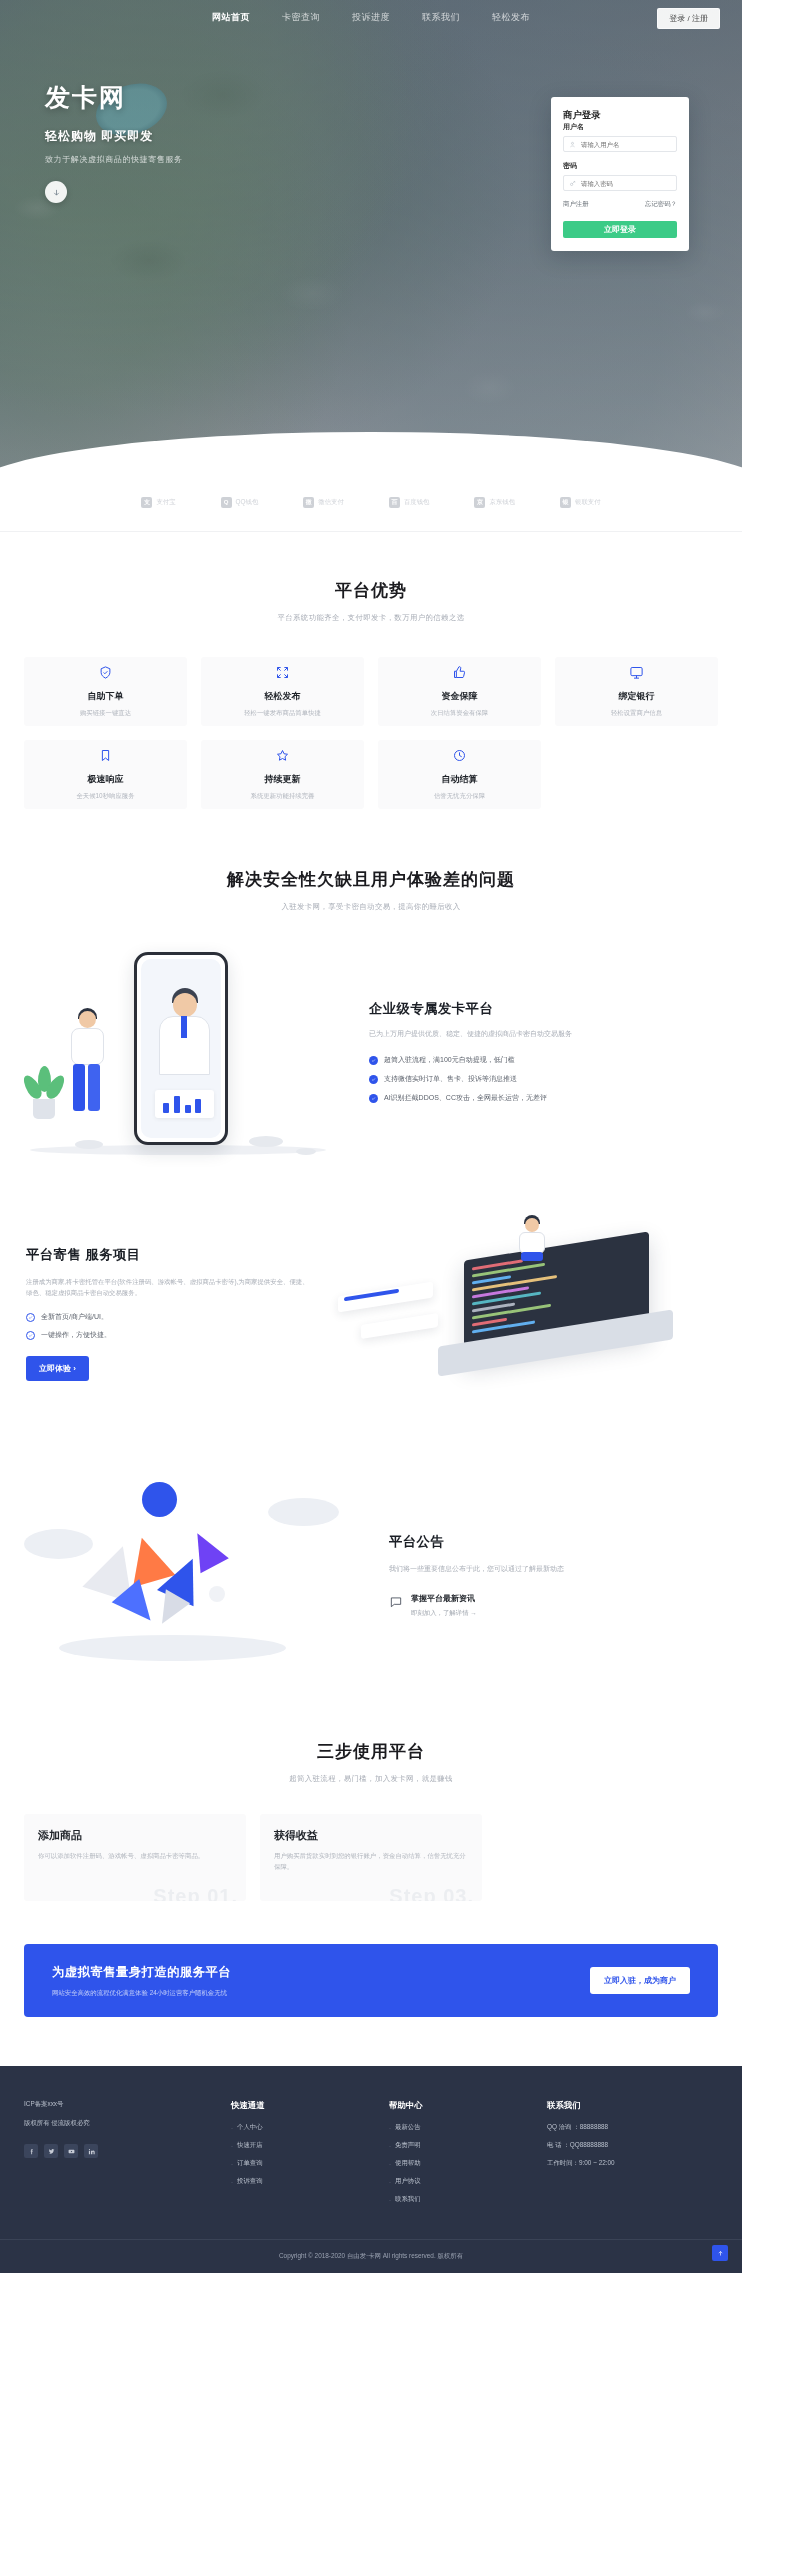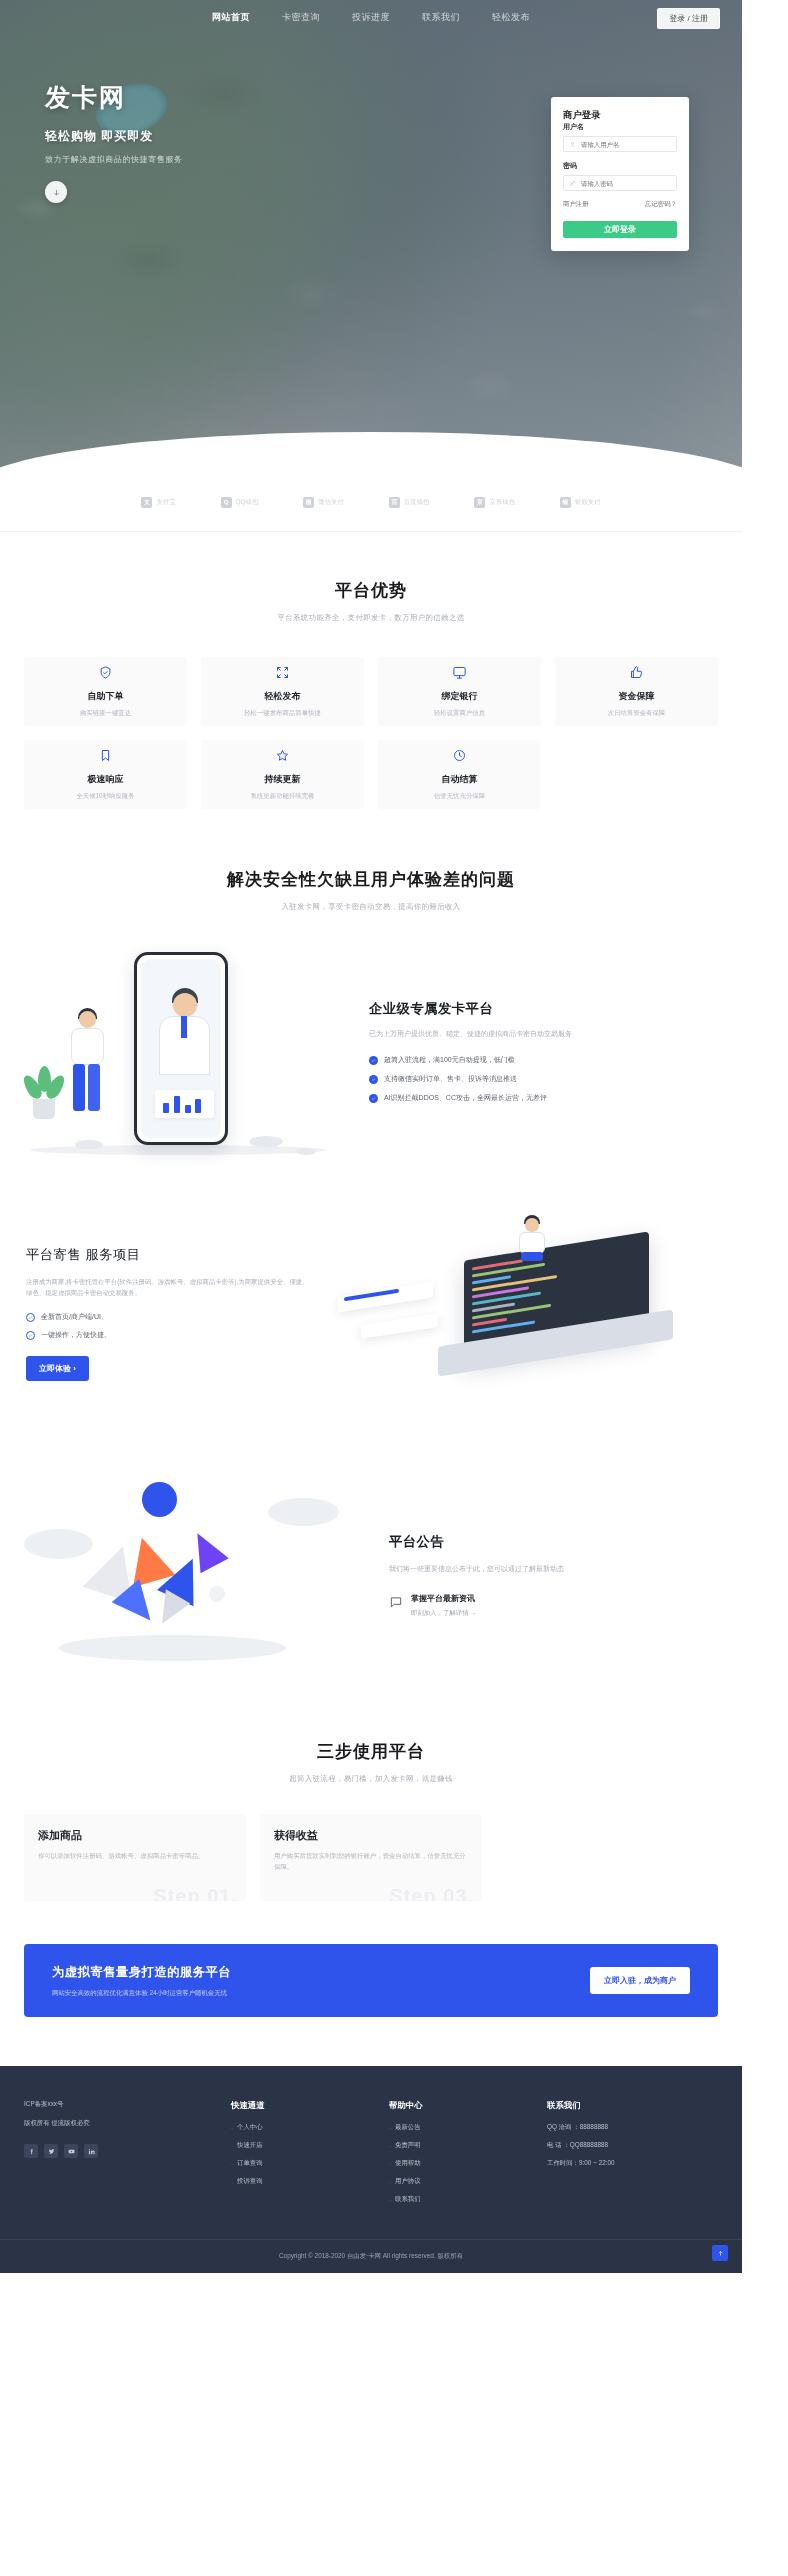--- a/index.html
+++ b/index.html
@@ -192,21 +192,21 @@
   .tick{
     width:9px;height:9px;border-radius:50%;background:#2f54eb;flex:none;
     display:flex;align-items:center;justify-content:center;
   }
   .tick svg{ width:5px;height:5px;stroke:#fff;fill:none;stroke-width:2.4; }
 
   
   .consign{ padding:55px 0 0; }
   .consign-row{ margin:0 auto;width:710px;display:flex;align-items:center;gap:8px; }
   .consign-text{ width:296px;padding-left:10px; }
-  .cs-title{ font-size:13.3px;font-weight:normal;color:#1b1f26;letter-spacing:0.5px; }
+  .cs-title{ font-size:13.3px;font-weight:bold;color:#1b1f26;letter-spacing:0.5px; }
   .cs-sub{ margin-top:12px;font-size:6.4px;color:#a9aeb7;line-height:1.75; }
   .cs-list{ margin-top:14px;display:flex;flex-direction:column;gap:8px; }
   .cs-item{ display:flex;align-items:center;gap:6px;font-size:7px;color:#5b616b; }
   .tick-o{ width:9px;height:9px;border-radius:50%;border:1.2px solid #2f54eb;flex:none;display:flex;align-items:center;justify-content:center; }
   .tick-o svg{ width:5px;height:5px;stroke:#2f54eb;fill:none;stroke-width:2.2; }
   .cs-btn{
     margin-top:16px;display:inline-flex;align-items:center;gap:5px;
     background:#2f54eb;color:#fff;border:none;border-radius:3px;
     font-size:8px;font-weight:bold;padding:7px 13px;cursor:pointer;font-family:inherit;
   }
@@ -424,37 +424,37 @@
               <path d="M9 9l-5-5M15 9l5-5M9 15l-5 5M15 15l5 5"></path>
             </svg>
         </span>
         <span class="adv-name">轻松发布</span>
         <span class="adv-desc">轻松一键发布商品简单快捷</span>
       </div>
 
       <div class="adv-card">
         <span class="adv-icon">
           <svg viewBox="0 0 24 24">
+              <path d="M7 10v10H4V10z"></path>
+              <path d="M7 10l4-7a2 2 0 013 2l-1 5h5a2 2 0 012 2.4l-1.5 6A2 2 0 0116 20H7"></path>
+            </svg>
+        </span>
+        <span class="adv-name">资金保障</span>
+        <span class="adv-desc">次日结算资金有保障</span>
+      </div>
+
+      <div class="adv-card">
+        <span class="adv-icon">
+          <svg viewBox="0 0 24 24">
               <rect x="3" y="4" width="18" height="13" rx="2"></rect>
               <path d="M8 21h8M12 17v4"></path>
             </svg>
         </span>
         <span class="adv-name">绑定银行</span>
         <span class="adv-desc">轻松设置商户信息</span>
-      </div>
-
-      <div class="adv-card">
-        <span class="adv-icon">
-          <svg viewBox="0 0 24 24">
-              <path d="M7 10v10H4V10z"></path>
-              <path d="M7 10l4-7a2 2 0 013 2l-1 5h5a2 2 0 012 2.4l-1.5 6A2 2 0 0116 20H7"></path>
-            </svg>
-        </span>
-        <span class="adv-name">资金保障</span>
-        <span class="adv-desc">次日结算资金有保障</span>
       </div>
 
 
       <div class="adv-card">
         <span class="adv-icon">
           <svg viewBox="0 0 24 24">
               <path d="M7 4h10v16l-5-4-5 4z"></path>
             </svg>
         </span>
         <span class="adv-name">极速响应</span>

